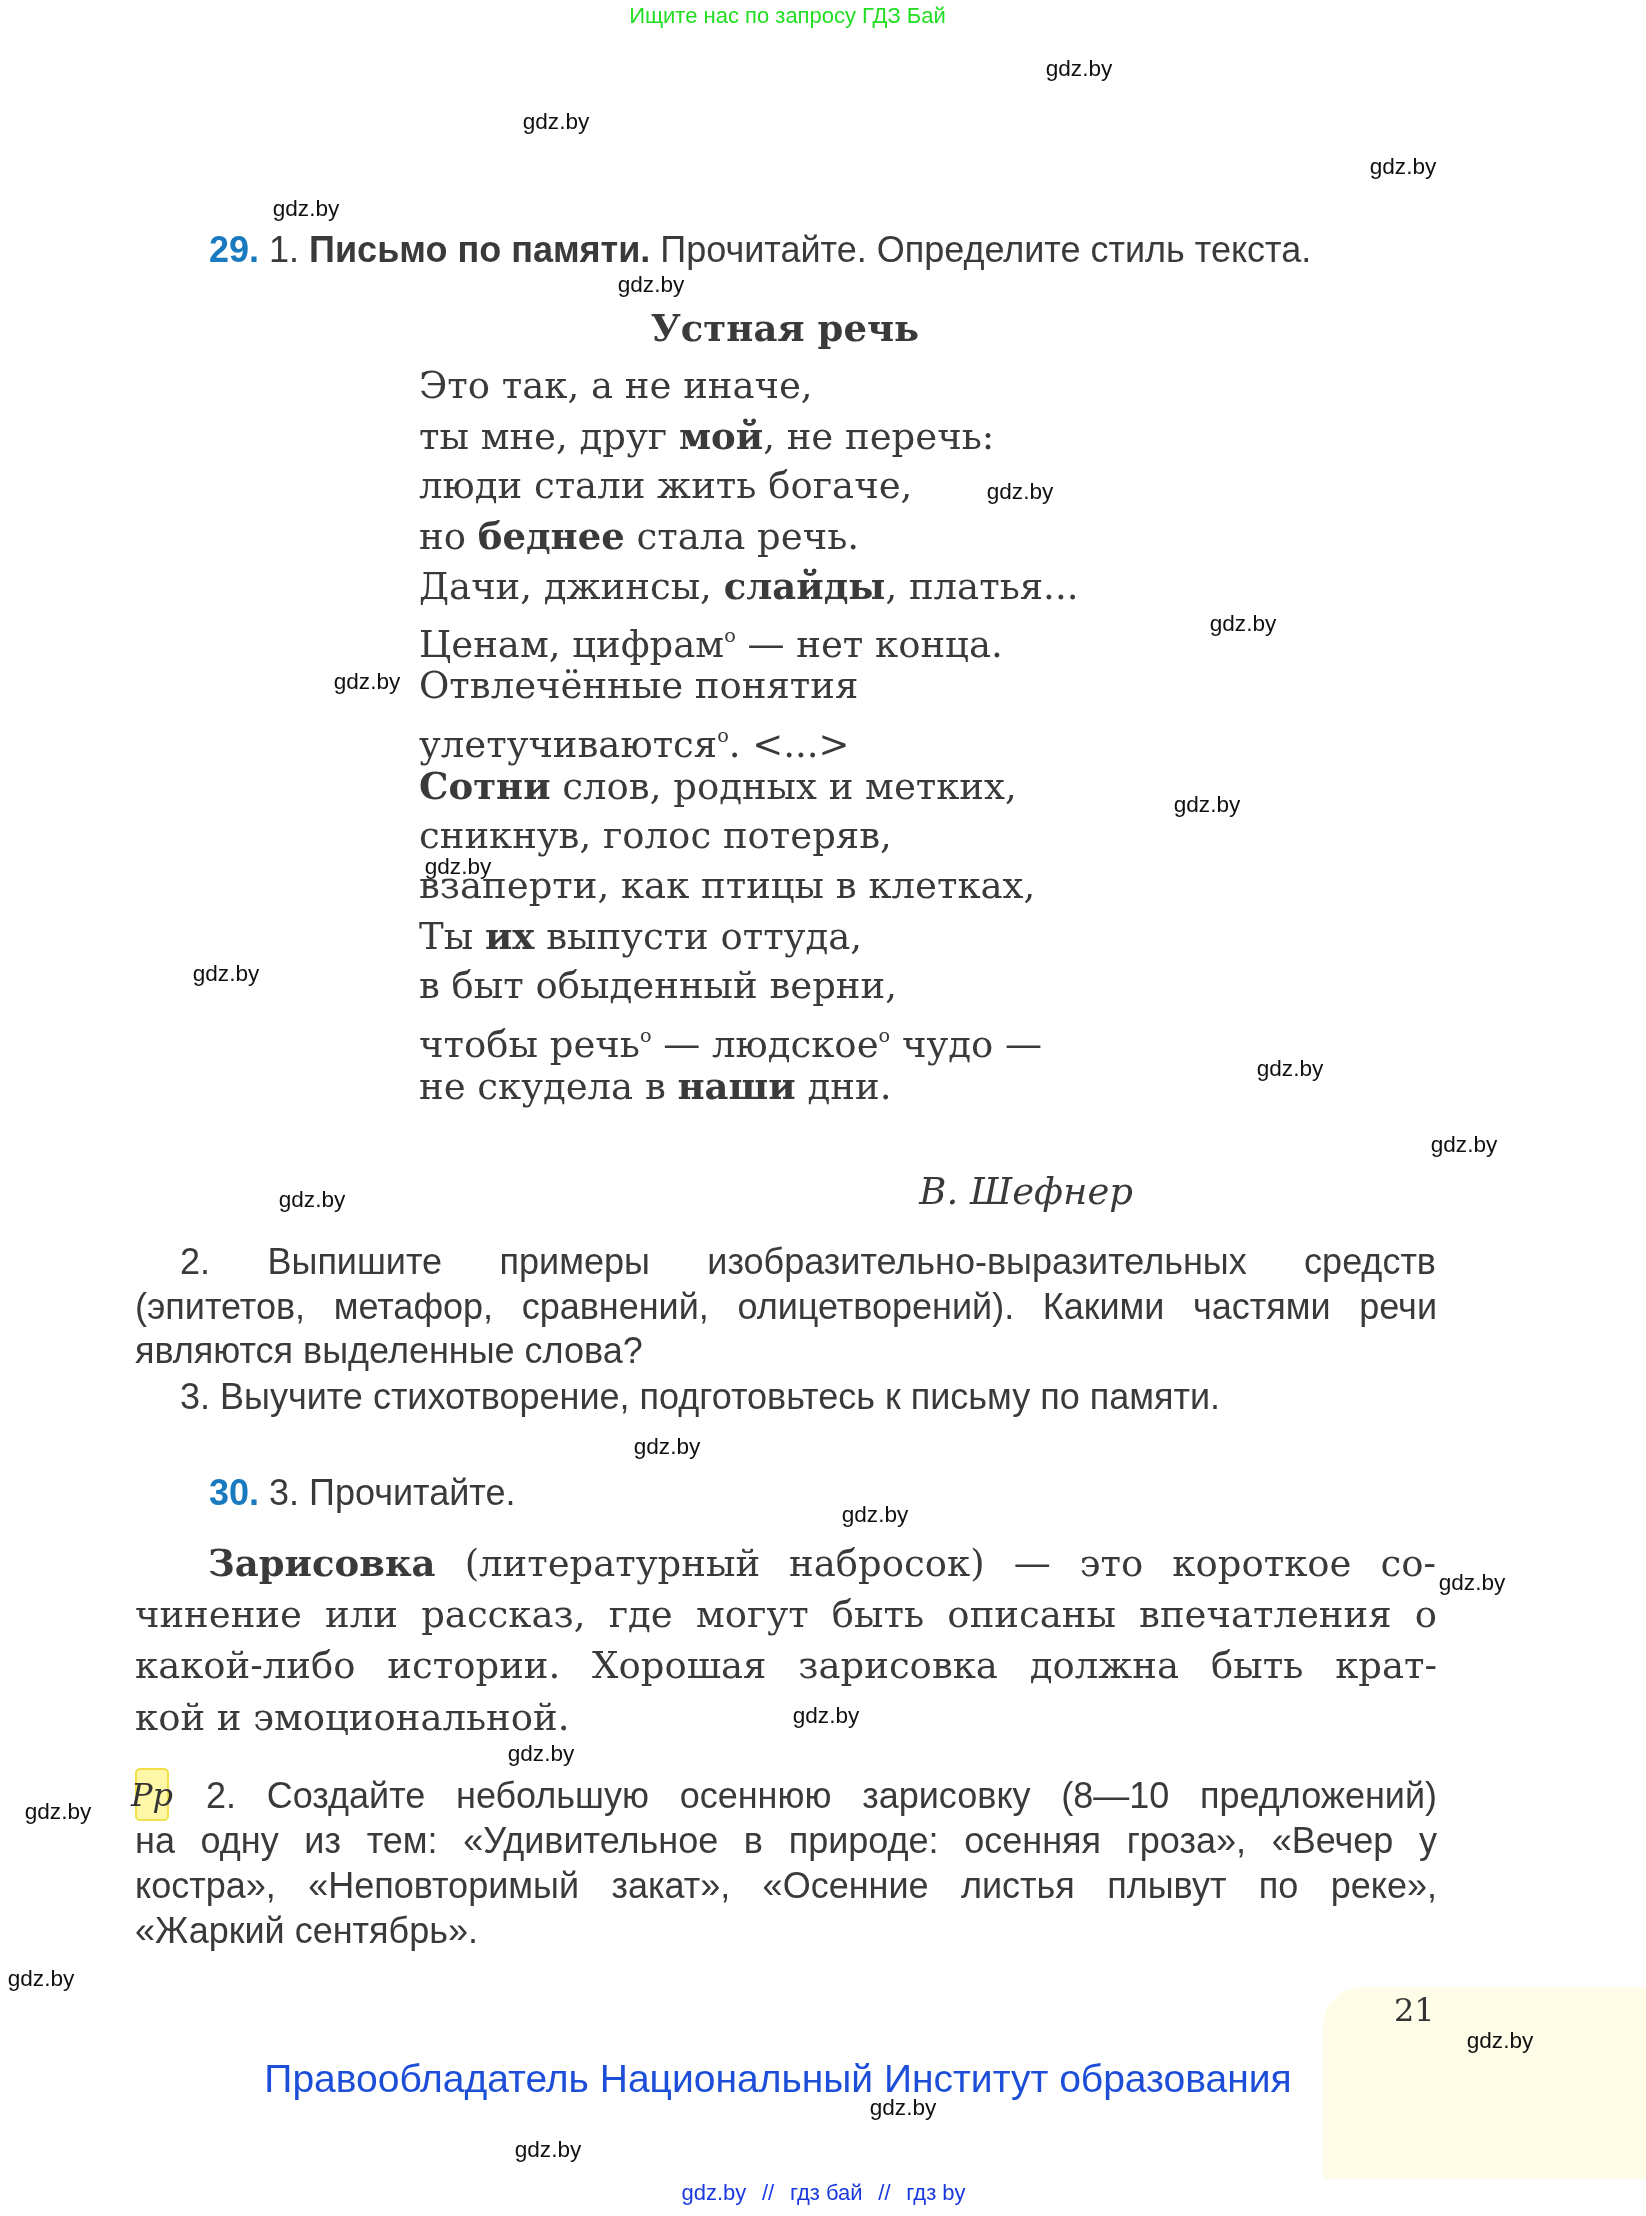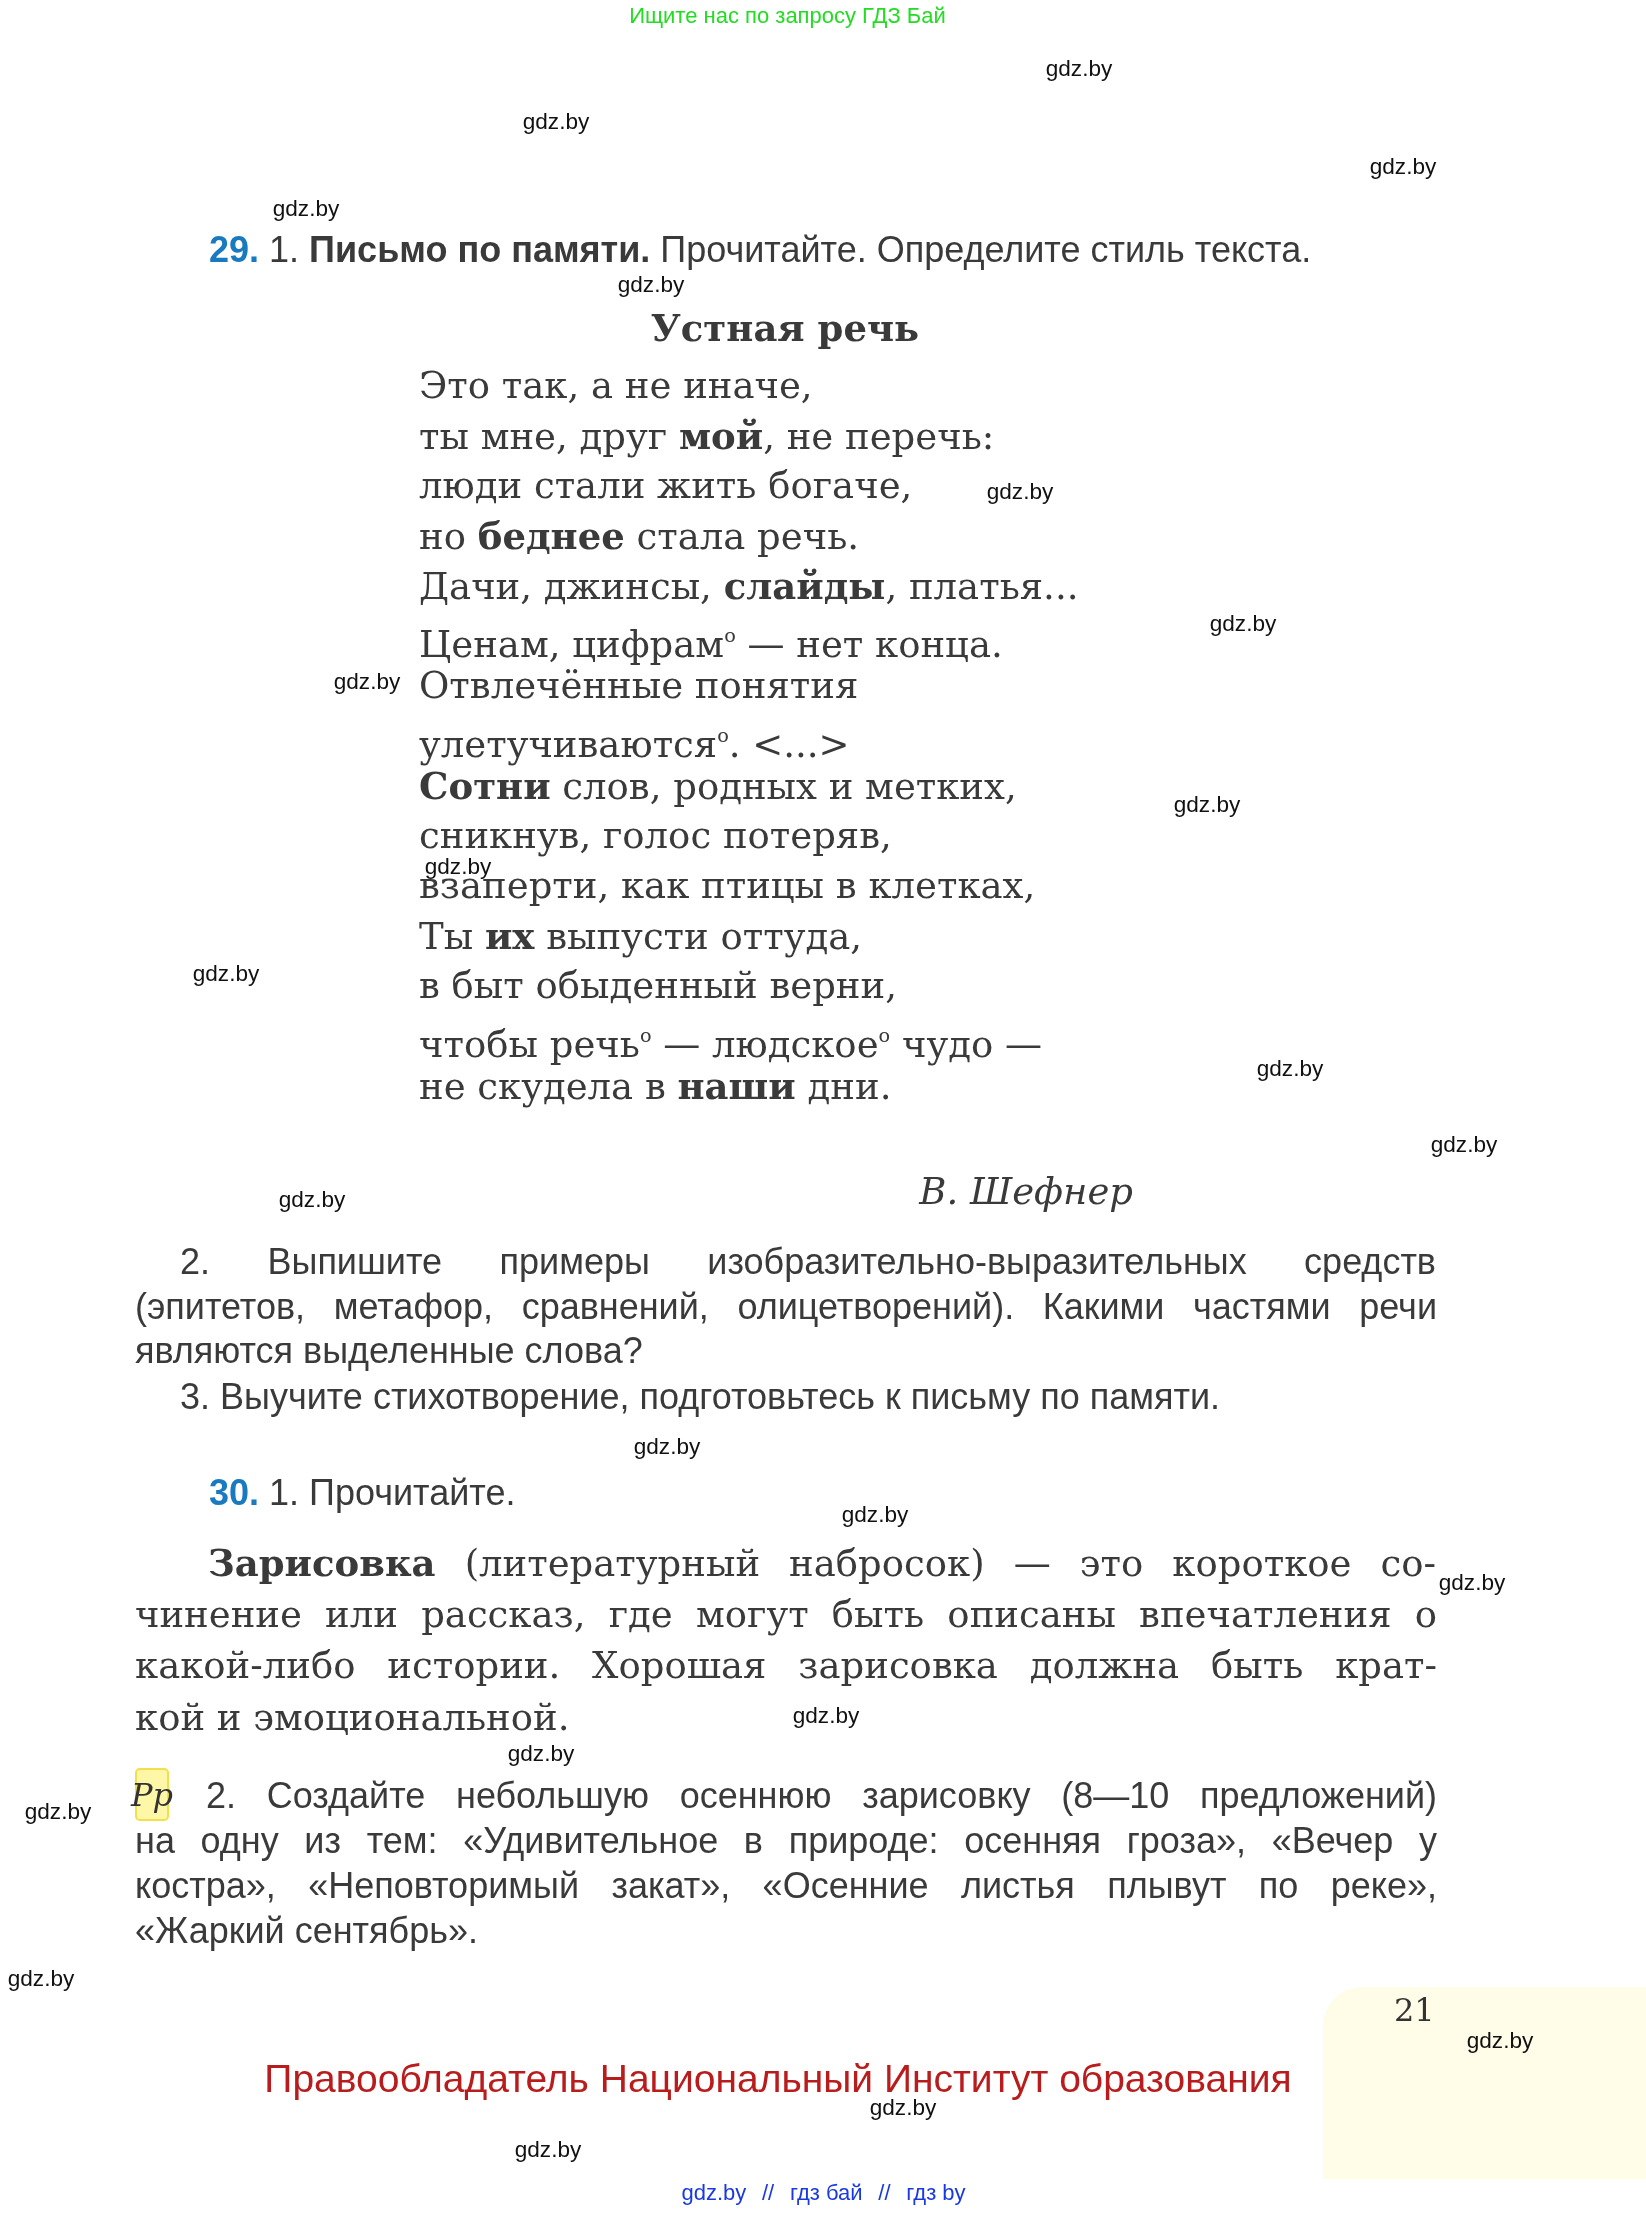--- a/index.html
+++ b/index.html
@@ -22,21 +22,21 @@
   .para { position: absolute; left: 135px; width: 1302px; }
   .task-line { position: absolute; white-space: nowrap; text-align: right; }
   .just { text-align: justify; text-align-last: justify; }
   .rp-icon { position: absolute; left: 135px; top: 1768px; width: 34px; height: 53px;
              background: #fff7a8; border: 2.4px solid #f2e04a; border-radius: 4.8px; box-sizing: border-box;
              font-family: "DejaVu Serif", serif; font-style: italic; font-size: 32px; color: #333;
              display: flex; align-items: center; justify-content: center; }
   .page-box { position: absolute; left: 1323px; top: 1987px; width: 324px; height: 192px;
               background: #fffde8; border-top-left-radius: 39px; }
   .page-num { left: 1394px; top: 1991px; font-family: "DejaVu Serif", serif; font-size: 32px; color: #333; }
-  .footer { left: 0; width: 1556px; top: 2057px; text-align: center; color: #b91c1c; font-size: 39px;
+  .footer { left: 0; width: 1556px; top: 2057px; text-align: center; color: #1d4ed8; font-size: 39px;
             font-family: "Liberation Sans", sans-serif; }
   .links { left: 0; width: 1647px; top: 2180px; text-align: center; color: #1a3adf; font-size: 22px;
            font-family: "Liberation Sans", sans-serif; }
   .links span { margin: 0 4.8px; }
 </style>
 </head>
 <body>
 
 <div class="abs top-banner">Ищите нас по запросу ГДЗ Бай</div>
 
@@ -74,21 +74,21 @@
 
 <div class="para sans" style="top:1241px;">
   <div class="task-line just" style="left:45px; width:1256px; top:0;">2. Выпишите примеры изобразительно-выразительных средств</div>
   <div class="task-line just" style="left:0; width:1302px; top:45px;">(эпитетов, метафор, сравнений, олицетворений). Какими частями речи</div>
   <div class="task-line" style="left:0; top:89px;">являются выделенные слова?</div>
   <div class="task-line" style="left:45px; top:135px;">3. Выучите стихотворение, подготовьтесь к письму по памяти.</div>
 </div>
 
 <div class="abs sans" style="left:209px; top:1472px;">
   <span class="num">30.</span>
-  <span>1. Прочитайте.</span>
+  <span>3. Прочитайте.</span>
 </div>
 
 <div class="para serif" style="top:1541px; font-size:37px;">
   <div class="task-line just" style="left:73px; width:1228px; top:0;">
     <span class="b">Зарисовка</span><span> (литературный набросок) — это короткое со-</span>
   </div>
   <div class="task-line just" style="left:0; width:1302px; top:52px;">чинение или рассказ, где могут быть описаны впечатления о</div>
   <div class="task-line just" style="left:0; width:1302px; top:103px;">какой-либо истории. Хорошая зарисовка должна быть крат-</div>
   <div class="task-line" style="left:0; top:155px;">кой и эмоциональной.</div>
 </div>

